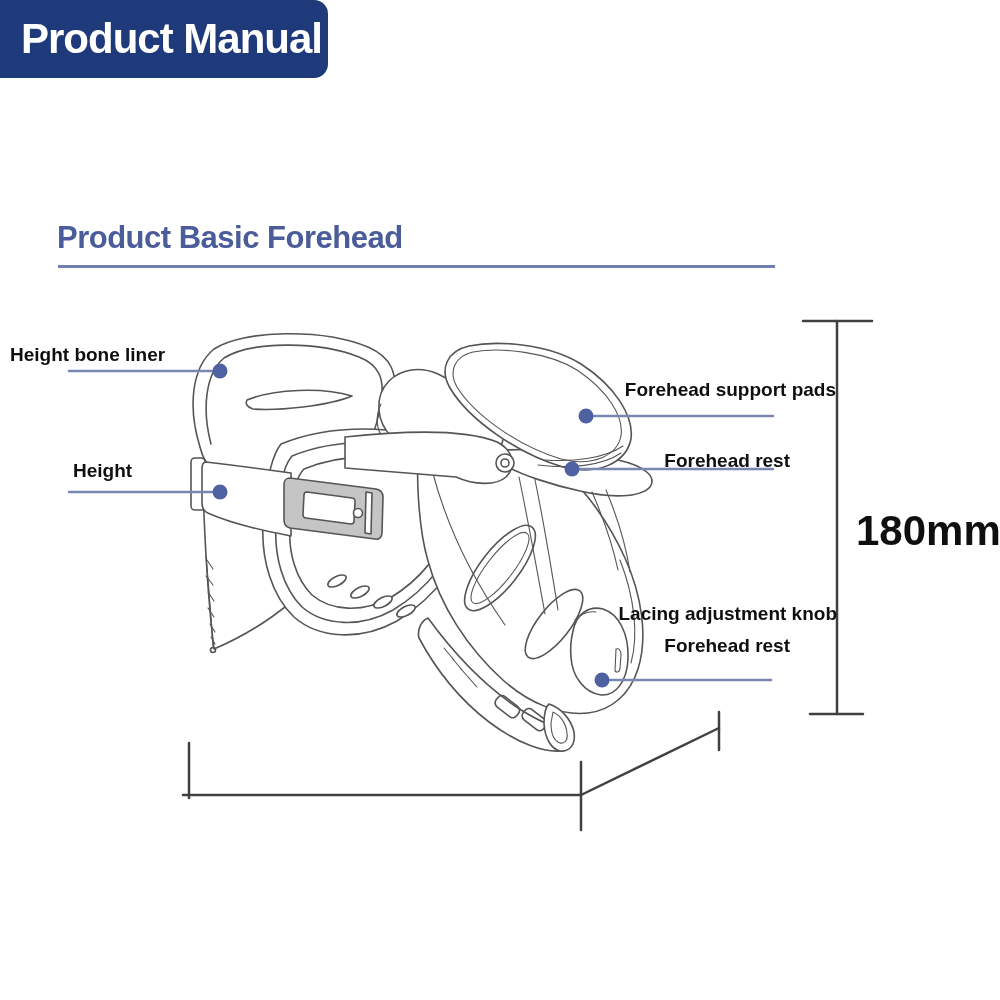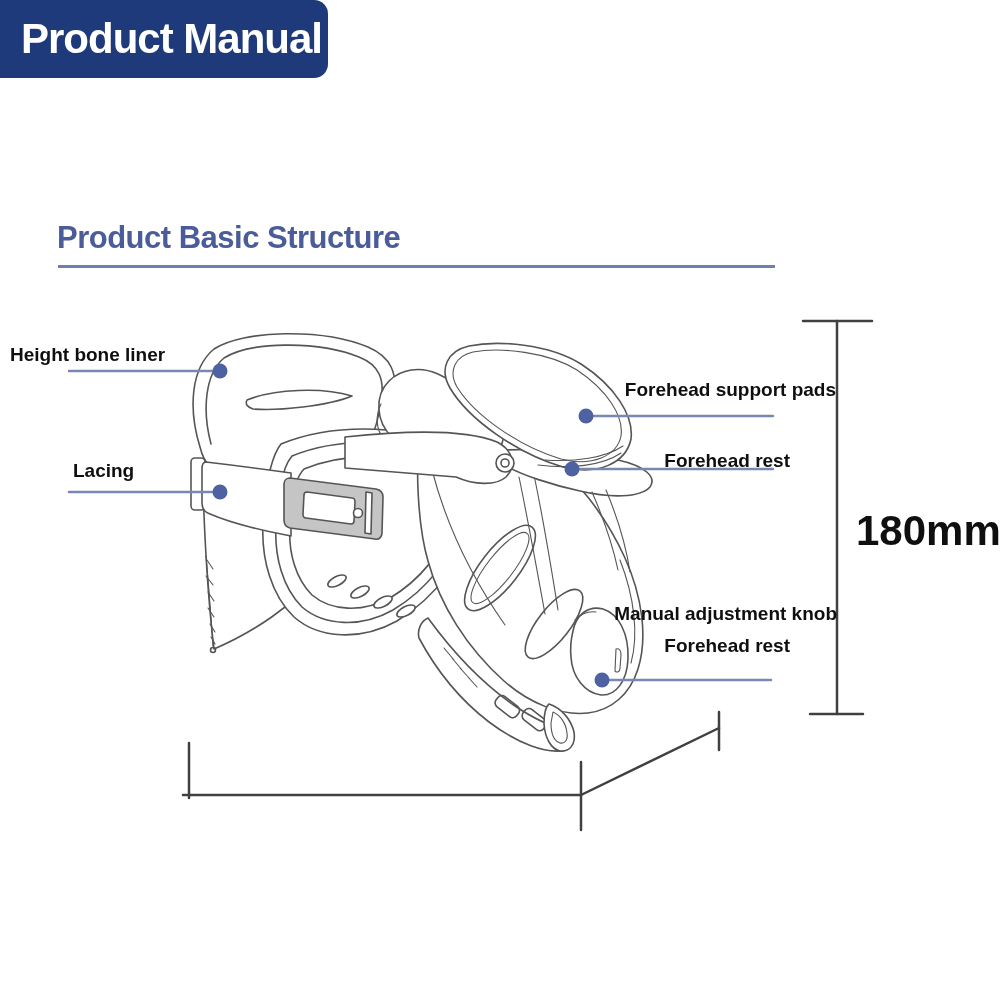--- a/index.html
+++ b/index.html
@@ -64,21 +64,21 @@
 </style>
 </head>
 <body>
 
 <div class="page">
 
   <div class="header-banner">
     <span class="header-title">Product Manual</span>
   </div>
 
-  <div class="section-title">Product Basic Structure</div>
+  <div class="section-title">Product Basic Forehead</div>
   <div class="section-underline"></div>
 
   <svg class="figure-svg" viewBox="0 0 1000 1000" aria-hidden="true">
 
     <g>
       <path d="M 232,446 C 234,500 238,550 243,588"></path>
       <path d="M 252,442 C 254,498 258,546 262,584"></path>
       <path d="M 236,538 C 241,566 249,582 261,586 C 261,568 253,549 243,536 Z"></path>
     </g>
 
@@ -185,21 +185,21 @@
       <line class="dim" x1="810" y1="714" x2="863" y2="714"></line>
       <line class="dim" x1="183" y1="795" x2="581" y2="795"></line>
       <line class="dim" x1="189" y1="743" x2="189" y2="798"></line>
       <line class="dim" x1="581" y1="762" x2="581" y2="830"></line>
       <line class="dim" x1="581" y1="795" x2="719" y2="728"></line>
       <line class="dim" x1="719" y1="712" x2="719" y2="750"></line>
     </g>
   </svg>
 
   <div class="callout" style="left:10px;top:344px">Height bone liner</div>
-  <div class="callout" style="left:73px;top:460px">Lacing</div>
+  <div class="callout" style="left:73px;top:460px">Height</div>
   <div class="callout" style="right:164px;top:379px">Forehead support pads</div>
   <div class="callout" style="right:210px;top:450px">Forehead rest</div>
-  <div class="callout" style="right:163px;top:603px">Manual adjustment knob</div>
+  <div class="callout" style="right:163px;top:603px">Lacing adjustment knob</div>
   <div class="callout" style="right:210px;top:635px">Forehead rest</div>
 
   <div class="dim-label" style="left:856px;top:508px">180mm</div>
 
 </div>
 
 </body></html>

